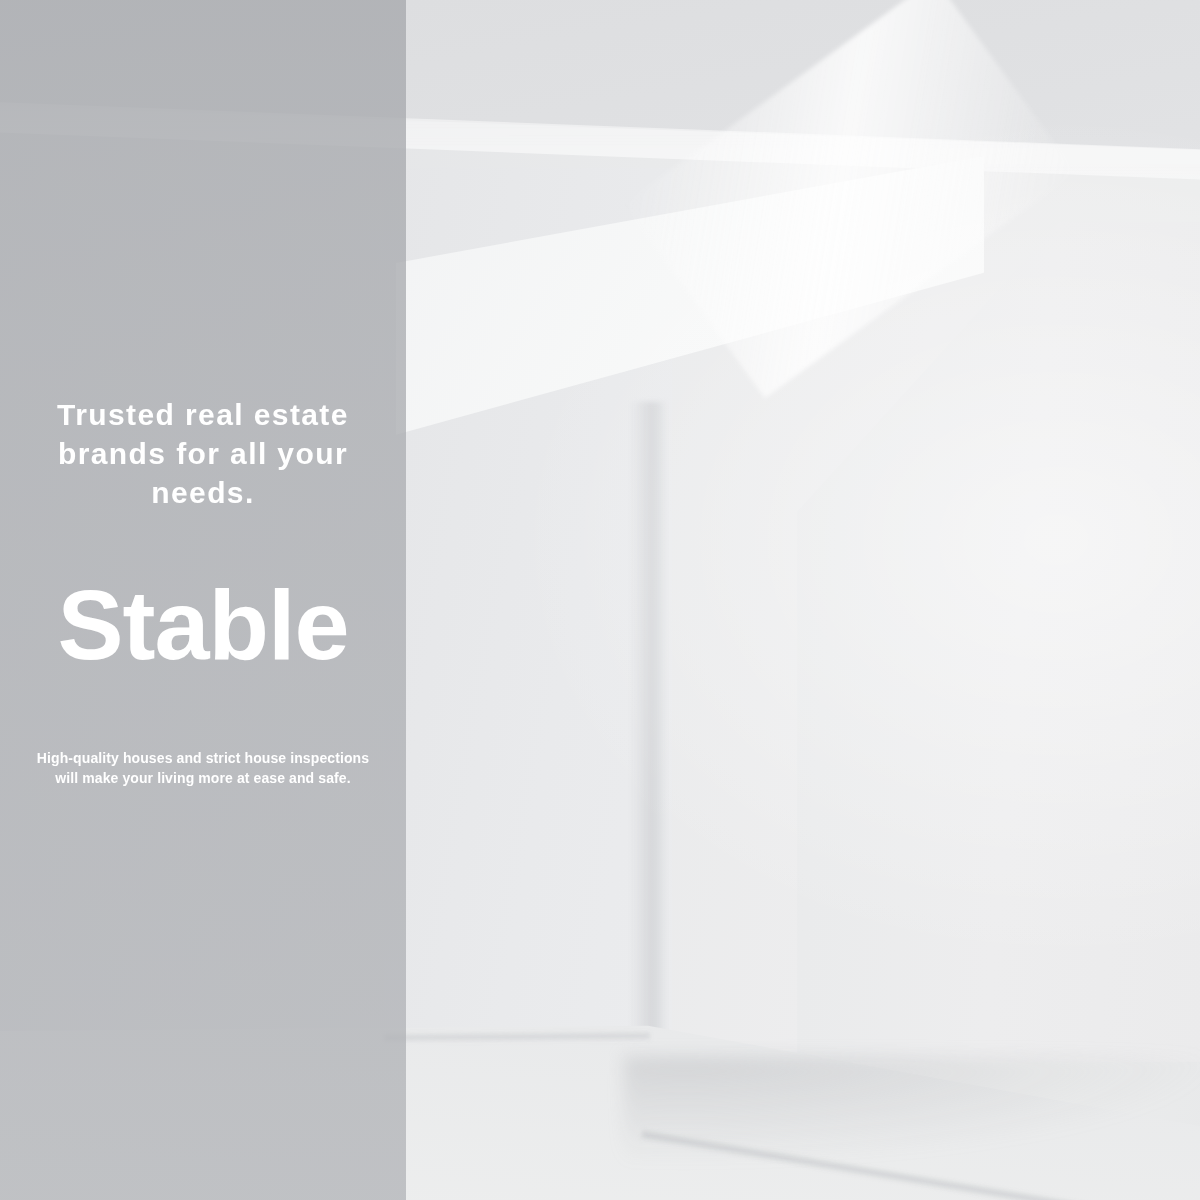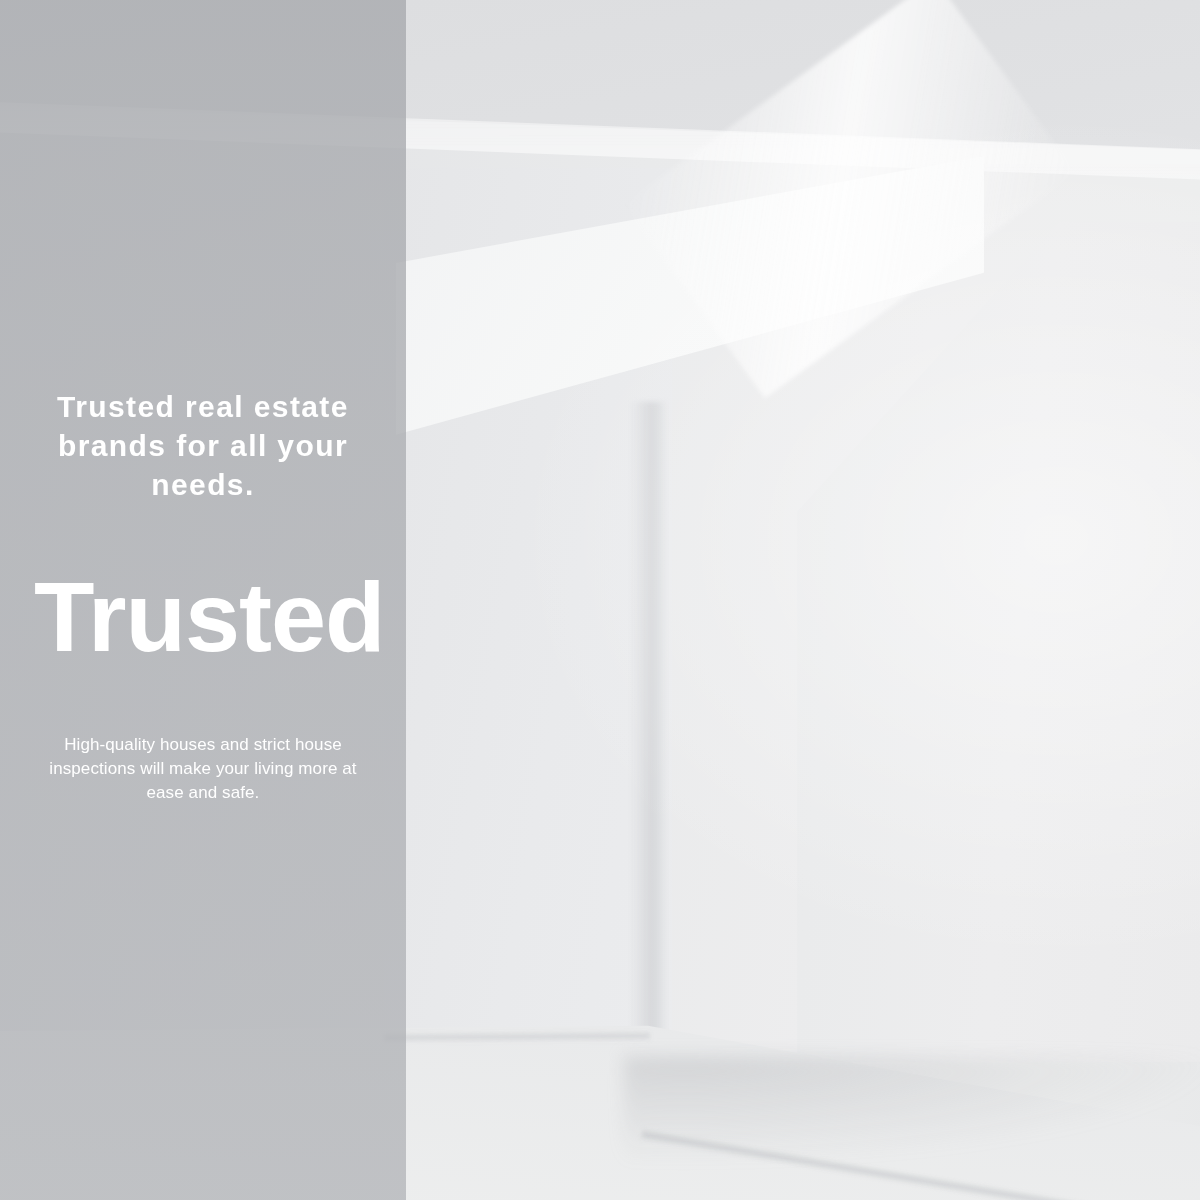--- a/index.html
+++ b/index.html
@@ -225,26 +225,26 @@
     letter-spacing: -1px;
     padding-top: 66px;
     padding-bottom: 62px;
   }
 
   .title-line {
     display: block;
   }
 
   .body-copy {
-    margin: 8px;
+    margin: 16px;
     width: 100%;
     text-align: center;
     color: #ffffff;
-    font-size: 17px;
-    font-weight: 400;
+    font-size: 14px;
+    font-weight: 700;
     line-height: 1.42;
     letter-spacing: .1px;
   }
 </style>
 </head>
 <body>
 
 <div class="poster">
 
   <div class="bg">
@@ -262,19 +262,19 @@
     <div class="base-shadow"></div>
     <div class="ambient"></div>
   </div>
 
   <div class="scrim"></div>
 
   <div class="content">
     <p class="eyebrow">Trusted real estate brands for all your needs.</p>
 
     <h1 class="title">
-      <span class="title-line">Trusted</span>
+      <span class="title-line">Stable</span>
     </h1>
 
     <p class="body-copy">High-quality houses and strict house inspections will make your living more at ease and safe.</p>
   </div>
 
 </div>
 
 </body></html>

